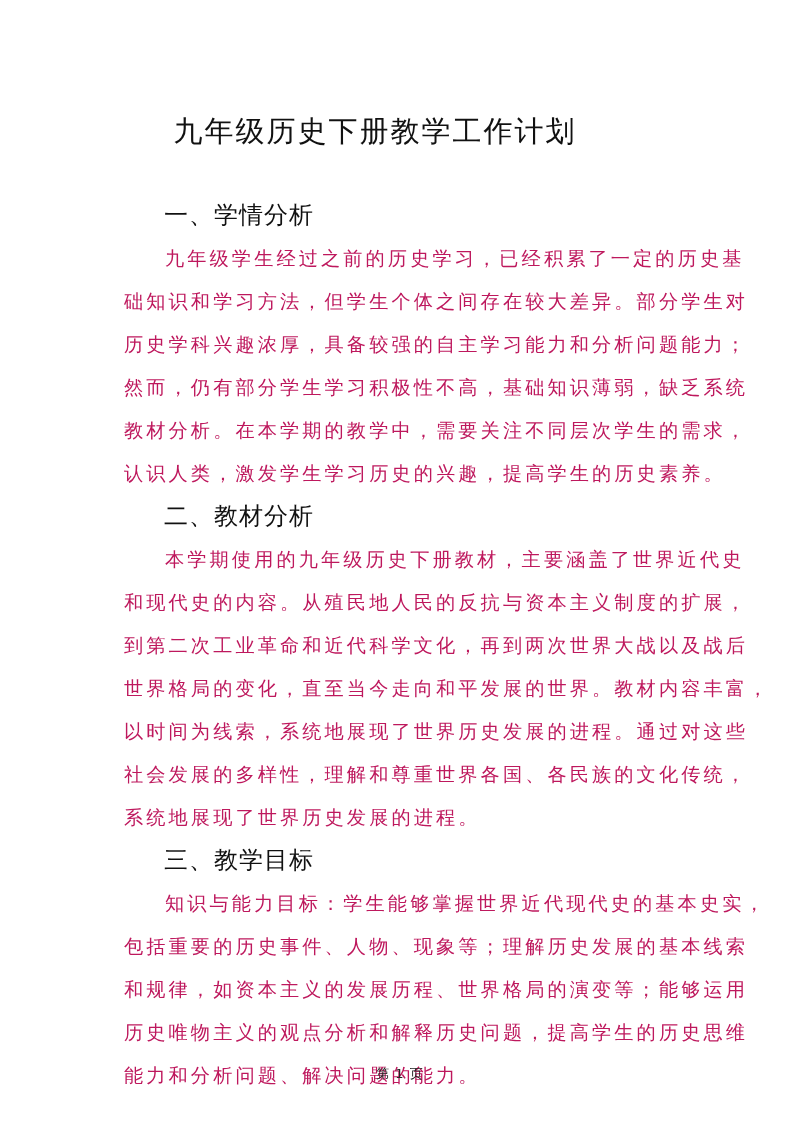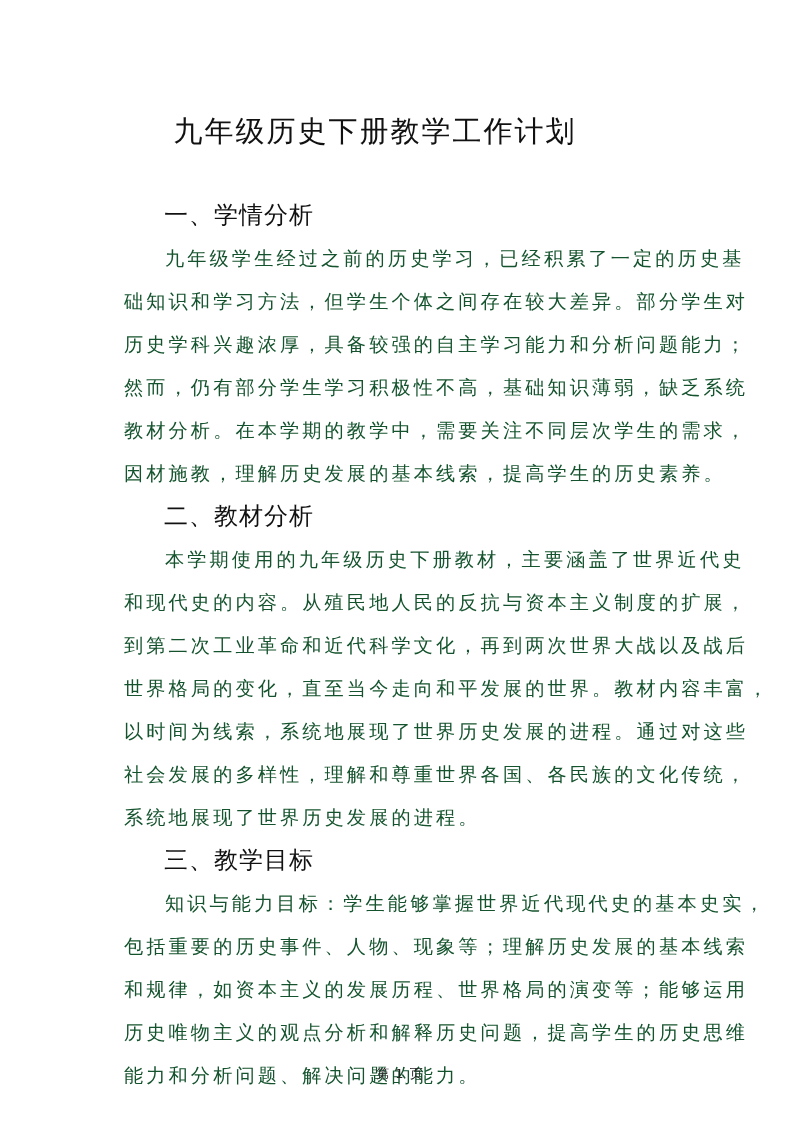--- a/index.html
+++ b/index.html
@@ -1,41 +1,41 @@
 <!DOCTYPE html>
 <html><head>
 <meta charset="utf-8">
 <style>
   html, body { margin: 0; padding: 0; background: #ffffff; }
   body { width: 800px; height: 1131px; position: relative; overflow: hidden; font-family: "DejaVu Serif", "Liberation Serif", serif; color: #1a1a1a; }
   .page { position: absolute; left: 0; top: 16px; width: 800px; height: 1131px; }
   .title { position: absolute; left: 0; top: 96px; width: 800px; text-align: center; font-family: "DejaVu Sans", "Liberation Sans", sans-serif; font-size: 29px; letter-spacing: 2px; color: #111; padding-right: 50px; box-sizing: border-box; }
   .content { position: absolute; left: 124px; top: 178px; width: 568px; }
   .heading { font-family: "DejaVu Sans", "Liberation Sans", sans-serif; font-size: 24px; line-height: 43px; height: 43px; padding-left: 40px; color: #111; letter-spacing: 1px; }
-  .para { font-size: 19.2px; line-height: 43px; text-align: justify; text-align-last: left; letter-spacing: 3.1px; color: #14532d; }
+  .para { font-size: 19.2px; line-height: 43px; text-align: justify; text-align-last: left; letter-spacing: 3.1px; color: #be185d; }
   .line { display: block; white-space: nowrap; height: 43px; overflow: visible; }
   .line.first { padding-left: 41px; }
   .footer { position: absolute; left: 0; top: 1049px; width: 800px; text-align: center; font-family: "DejaVu Sans", "Liberation Sans", sans-serif; font-size: 13px; color: #222; letter-spacing: 1px; }
 </style>
 </head>
 <body>
 
 <div class="page">
   <div class="title">九年级历史下册教学工作计划</div>
 
   <div class="content">
 
     <div class="heading">一、学情分析</div>
     <div class="para">
       <span class="line first">九年级学生经过之前的历史学习，已经积累了一定的历史基</span>
       <span class="line">础知识和学习方法，但学生个体之间存在较大差异。部分学生对</span>
       <span class="line">历史学科兴趣浓厚，具备较强的自主学习能力和分析问题能力；</span>
       <span class="line">然而，仍有部分学生学习积极性不高，基础知识薄弱，缺乏系统</span>
       <span class="line">教材分析。在本学期的教学中，需要关注不同层次学生的需求，</span>
-      <span class="line">因材施教，理解历史发展的基本线索，提高学生的历史素养。</span>
+      <span class="line">认识人类，激发学生学习历史的兴趣，提高学生的历史素养。</span>
     </div>
 
     <div class="heading">二、教材分析</div>
     <div class="para">
       <span class="line first">本学期使用的九年级历史下册教材，主要涵盖了世界近代史</span>
       <span class="line">和现代史的内容。从殖民地人民的反抗与资本主义制度的扩展，</span>
       <span class="line">到第二次工业革命和近代科学文化，再到两次世界大战以及战后</span>
       <span class="line">世界格局的变化，直至当今走向和平发展的世界。教材内容丰富，</span>
       <span class="line">以时间为线索，系统地展现了世界历史发展的进程。通过对这些</span>
       <span class="line">社会发展的多样性，理解和尊重世界各国、各民族的文化传统，</span>

